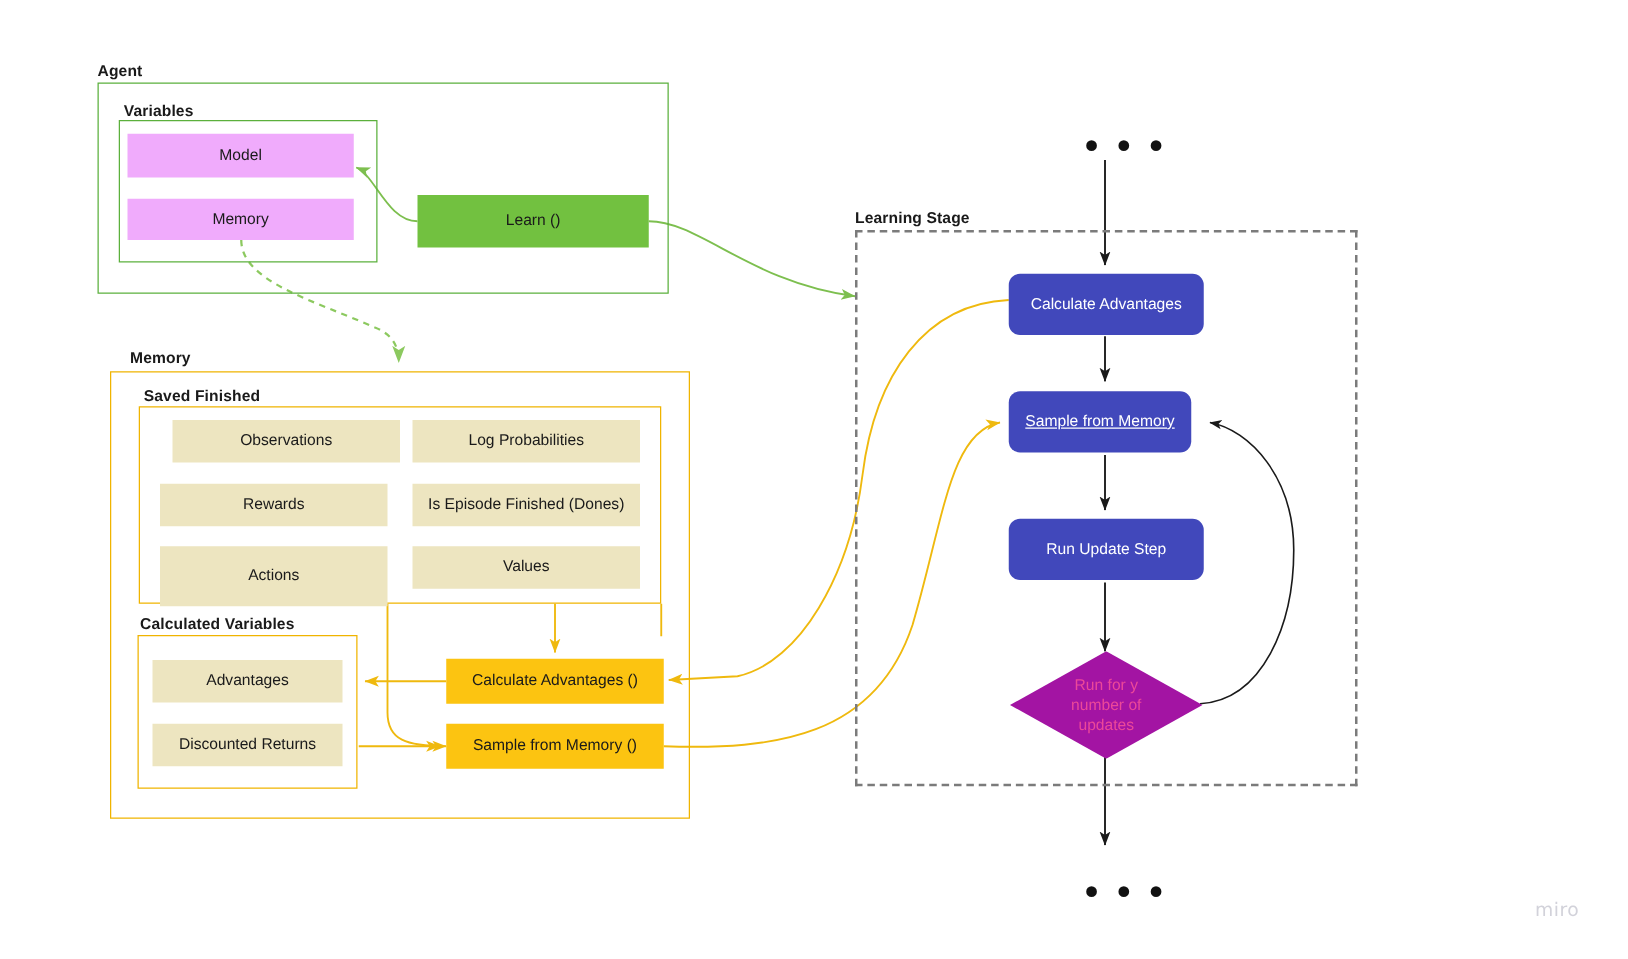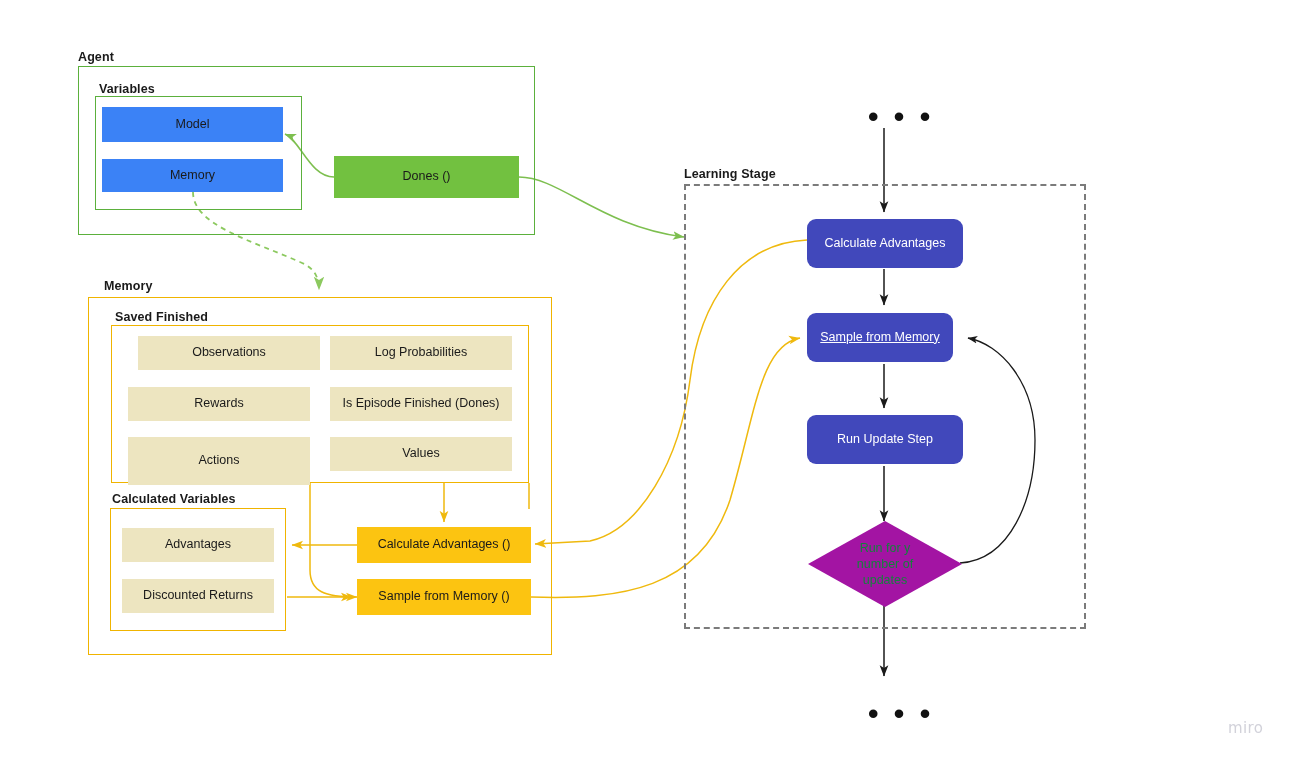--- a/index.html
+++ b/index.html
@@ -45,21 +45,21 @@
     position: absolute;
     box-sizing: border-box;
     display: flex;
     align-items: center;
     justify-content: center;
     text-align: center;
     font-size: 12.5px;
     line-height: 1.25;
     color: #1a1a1a;
   }
-  .grn-light { background: #3b82f6; }
+  .grn-light { background: #f0abfc; }
   .grn-solid { background: #72c140; }
   .ylw-light { background: #ede5c0; }
   .ylw-solid { background: #fcc411; }
   .blu {
     background: #4148bb;
     color: #ffffff;
     border-radius: 9px;
     font-size: 12.5px;
     text-align: right;
   }
@@ -70,21 +70,21 @@
     justify-content: center;
   }
   .diamond-shape {
     position: absolute;
     left: 0; top: 0;
     width: 100%;
     height: 100%;
   }
   .diamond-text {
     position: relative;
-    color: #15803d;
+    color: #ec4899;
     font-size: 12.5px;
     line-height: 1.3;
     text-align: center;
     white-space: pre-line;
   }
   .ellipsis {
     position: absolute;
     color: #111111;
     font-size: 30px;
     line-height: 10px;
@@ -152,21 +152,21 @@
 
   <div class="grp-label" style="left:78px; top:50px;">Agent</div>
   <div class="grp-box grn-box" style="left:78px; top:66px; width:457px; height:169px;"></div>
 
   <div class="grp-label" style="left:99px; top:82px;">Variables</div>
   <div class="grp-box grn-box" style="left:95px; top:96px; width:207px; height:114px;"></div>
 
   <div class="node grn-light" style="left:102px; top:107px; width:181px; height:35px;">Model</div>
   <div class="node grn-light" style="left:102px; top:159px; width:181px; height:33px;">Memory</div>
 
-  <div class="node grn-solid" style="left:334px; top:156px; width:185px; height:42px;">Dones ()</div>
+  <div class="node grn-solid" style="left:334px; top:156px; width:185px; height:42px;">Learn ()</div>
 
   <div class="grp-label" style="left:104px; top:279px;">Memory</div>
   <div class="grp-box ylw-box" style="left:88px; top:297px; width:464px; height:358px;"></div>
 
   <div class="grp-label" style="left:115px; top:310px;">Saved Finished</div>
   <div class="grp-box ylw-box" style="left:111px; top:325px; width:418px; height:158px;"></div>
 
   <div class="node ylw-light" style="left:138px; top:336px; width:182px; height:34px;">Observations</div>
   <div class="node ylw-light" style="left:330px; top:336px; width:182px; height:34px;">Log Probabilities</div>
   <div class="node ylw-light" style="left:128px; top:387px; width:182px; height:34px;">Rewards</div>

